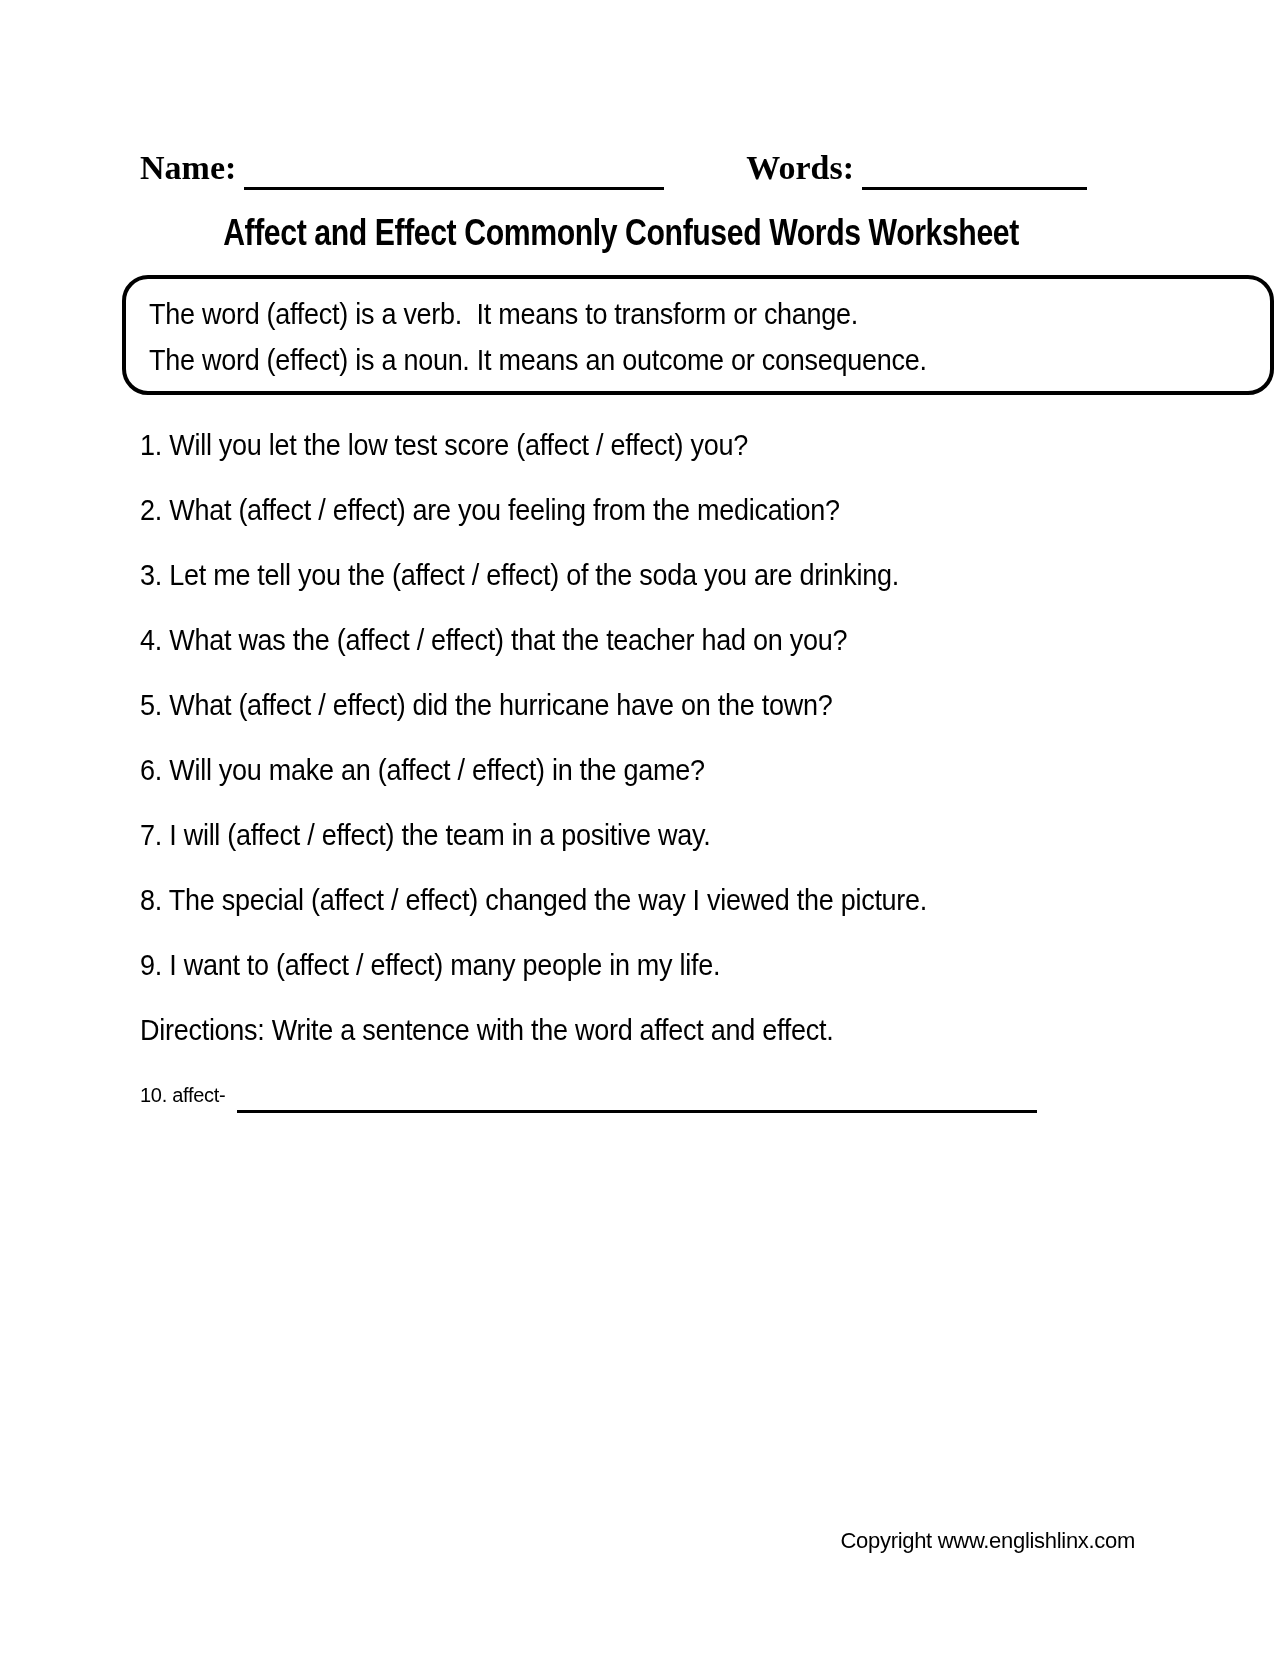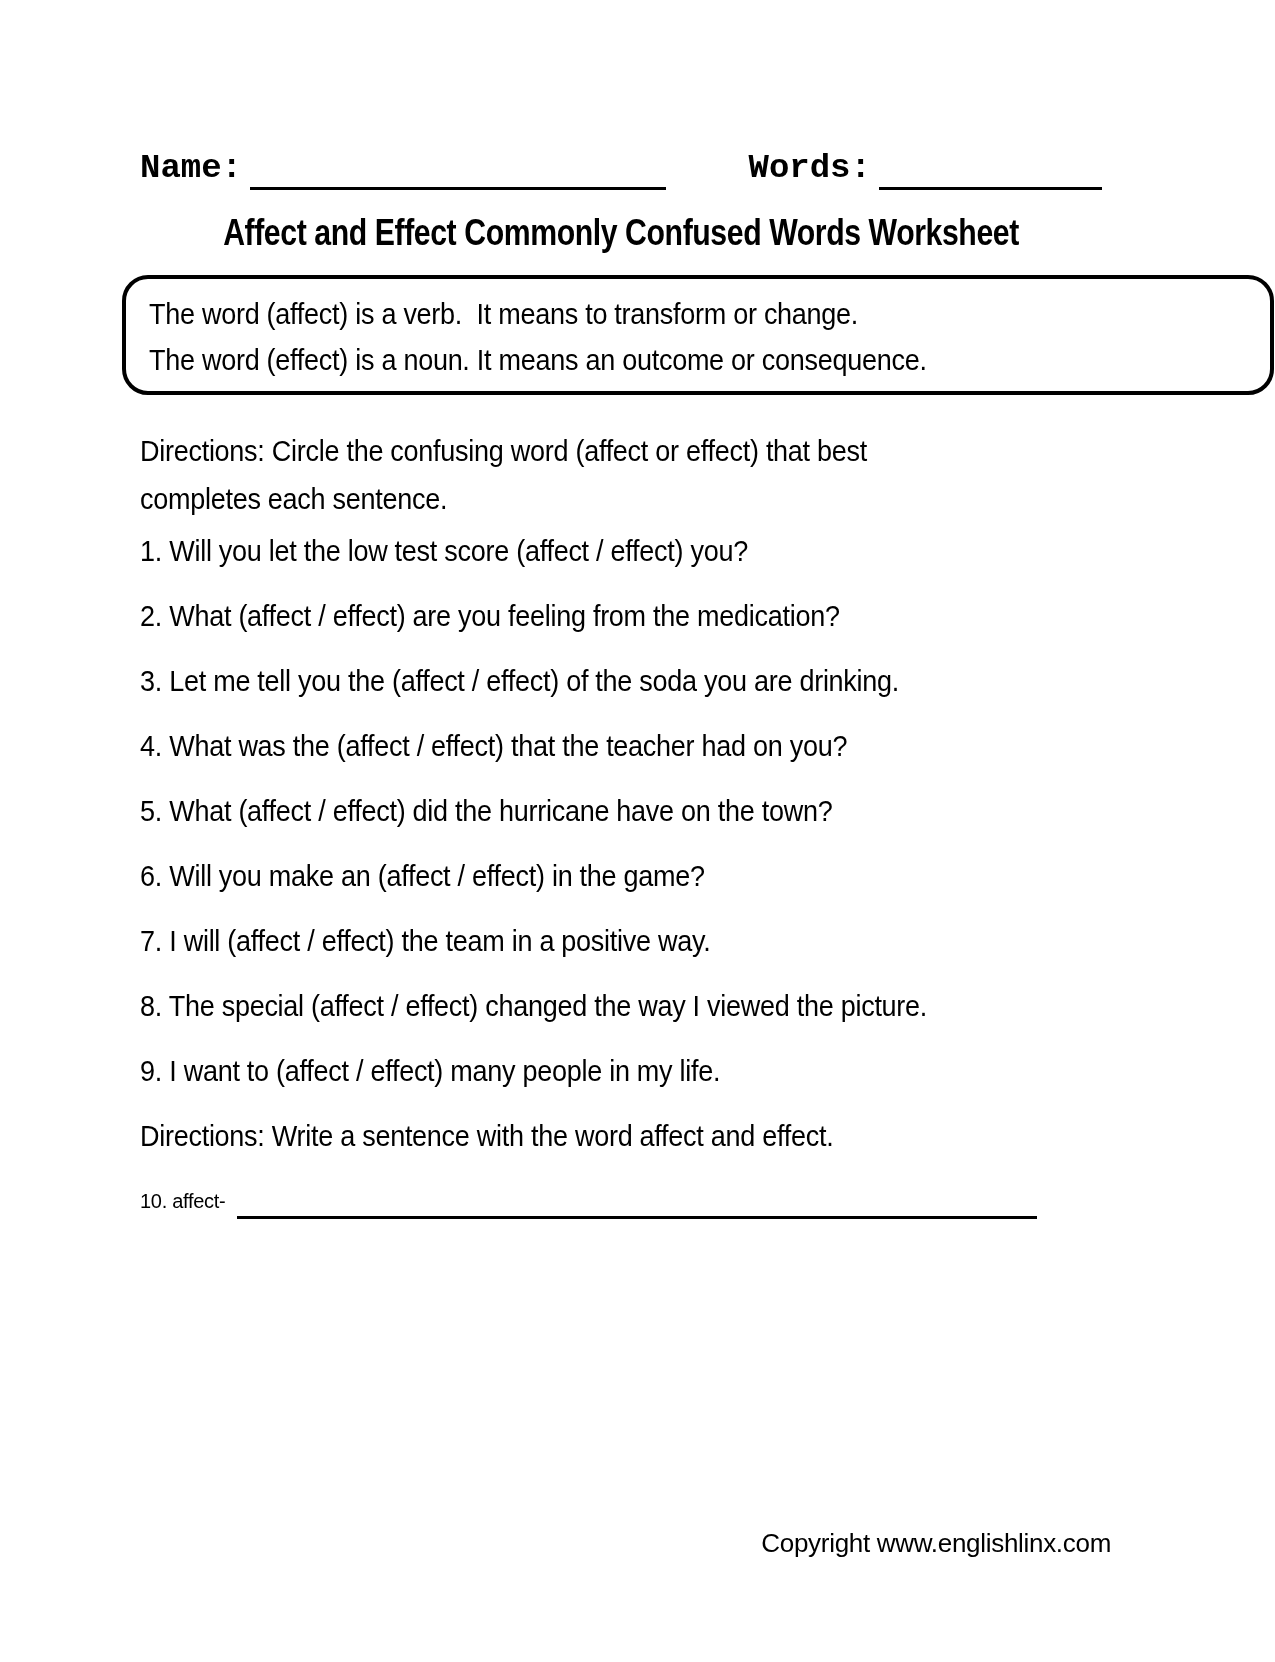--- a/index.html
+++ b/index.html
@@ -15,21 +15,21 @@
     padding-top: 148px;
   }
   .content { margin: 0 173px 0 140px; }
 
   
   .name-row {
     display: flex;
     align-items: stretch;
     height: 42px;
     margin-bottom: 22px;
-    font-family: Liberation Mono, monospace;
+    font-family: Liberation Serif, serif;
     font-weight: bold;
     font-size: 34px;
     line-height: 40px;
   }
   .blank {
     border-bottom: 3px solid #000;
     display: inline-block;
   }
   .name-blank { width: 420px; margin-left: 8px; }
   .date-label { margin-left: 82px; }
@@ -94,22 +94,22 @@
     line-height: 36px;
     letter-spacing: -0.3px;
   }
   .write-label { white-space: pre; }
   .write-blank { flex: 1 1 auto; margin-left: 12px; max-width: 800px; border-bottom: 3px solid #000; }
 
   
   .footer {
     position: absolute;
     top: 1528px;
-    right: 164px;
-    font-size: 26px;
+    right: 140px;
+    font-size: 22px;
     letter-spacing: -0.3px;
   }
 </style>
 </head>
 <body>
 
 <div class="page">
   <div class="content">
 
     <div class="name-row">
@@ -119,24 +119,20 @@
       <span class="blank date-blank"></span>
     </div>
 
     <h1 class="title">Affect and Effect Commonly Confused Words Worksheet</h1>
 
     <div class="def-box">
       <p class="line">The word (affect) is a verb.  It means to transform or change.</p>
       <p class="line">The word (effect) is a noun. It means an outcome or consequence.</p>
     </div>
 
-    <div class="para">
-      <p class="line">Directions: Circle the confusing word (affect or effect) that best</p>
-      <p class="line">completes each sentence.</p>
-    </div>
 
 
     <div id="questions">
         <p class="q">1. Will you let the low test score (affect / effect) you?</p>
         <p class="q">2. What (affect / effect) are you feeling from the medication?</p>
         <p class="q">3. Let me tell you the (affect / effect) of the soda you are drinking.</p>
         <p class="q">4. What was the (affect / effect) that the teacher had on you?</p>
         <p class="q">5. What (affect / effect) did the hurricane have on the town?</p>
         <p class="q">6. Will you make an (affect / effect) in the game?</p>
         <p class="q">7. I will (affect / effect) the team in a positive way.</p>

